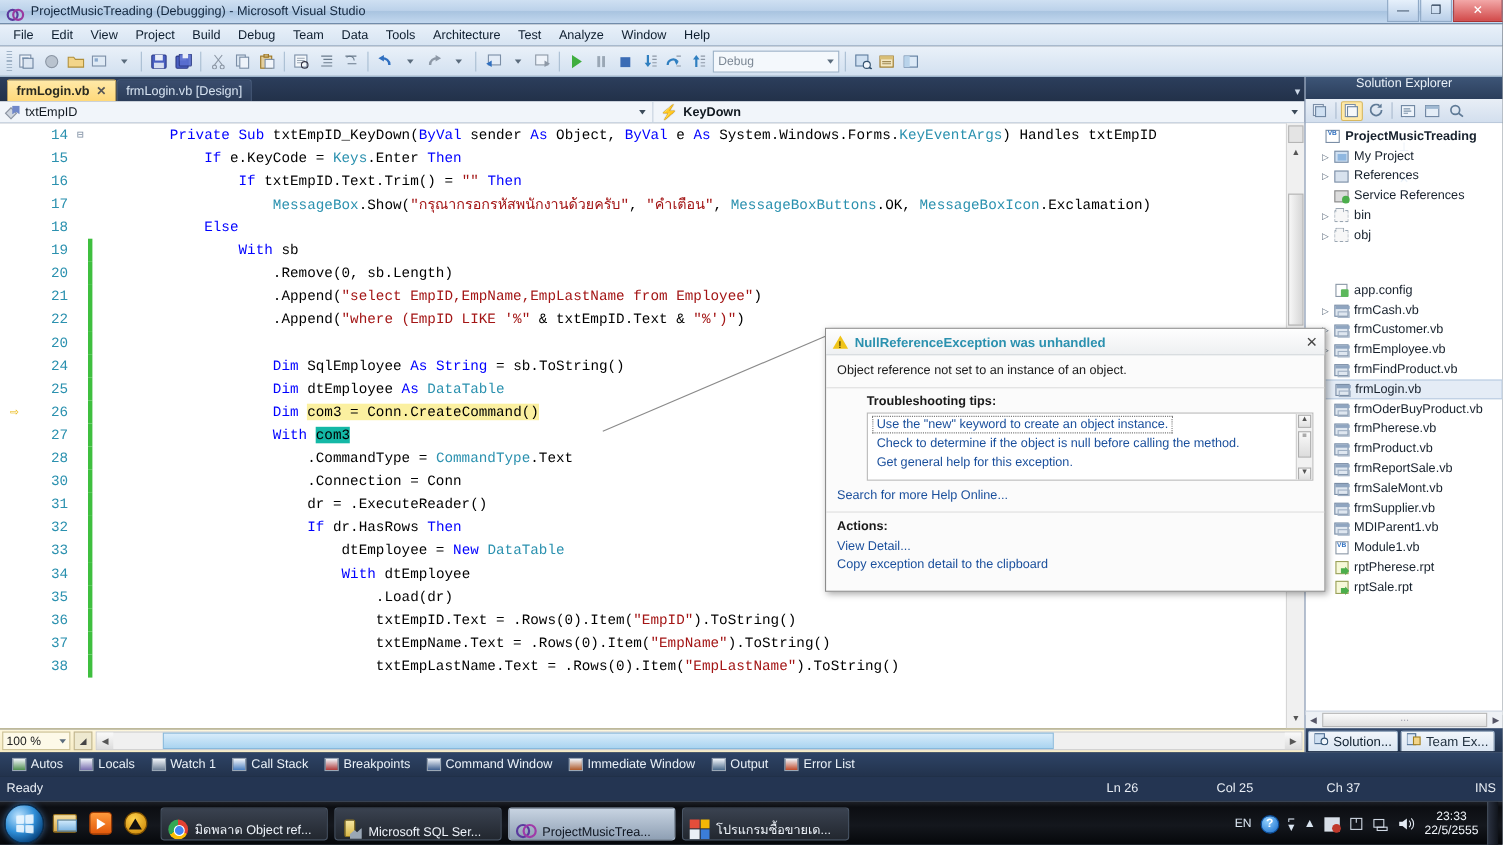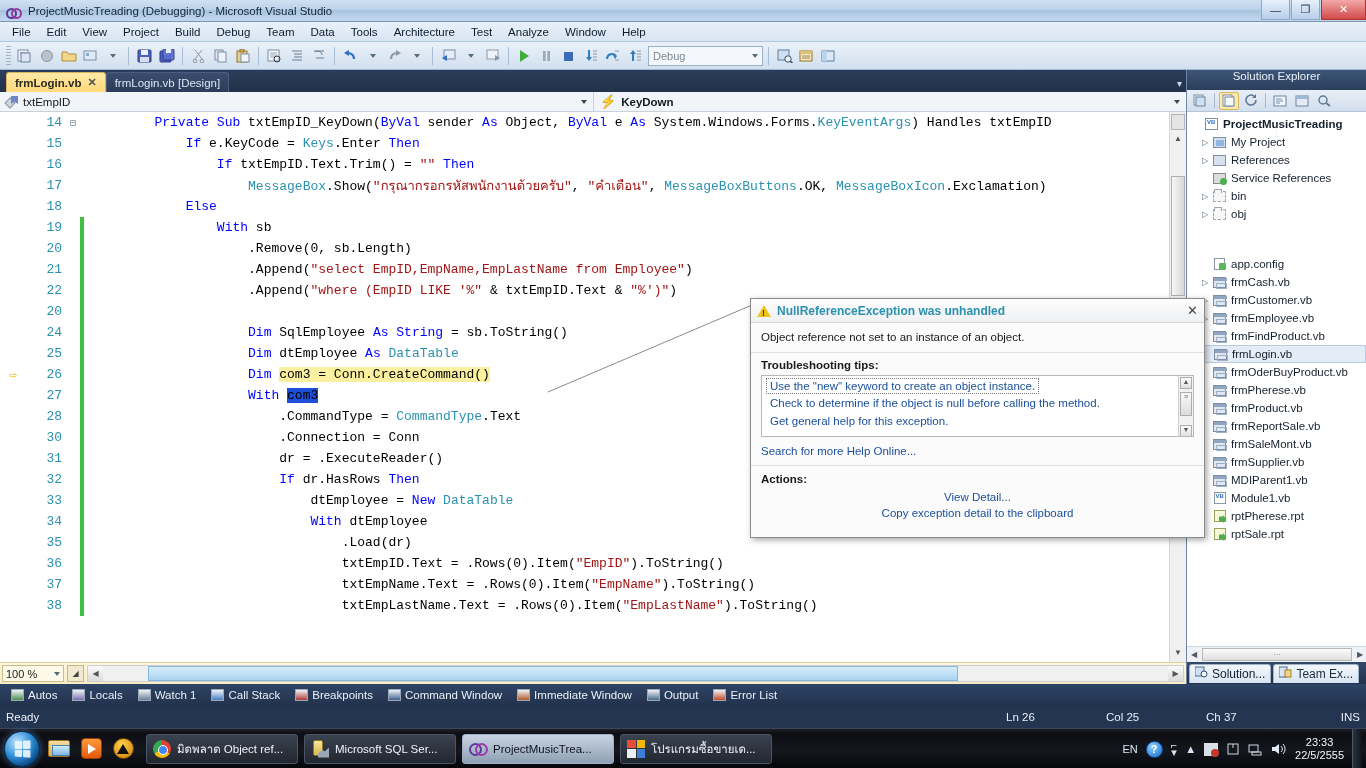--- a/index.html
+++ b/index.html
@@ -104,21 +104,21 @@
   .ln-change { width:4px; height:21px; }
   .ln-change.mod { background:#3fbf3f; }
   .code-text { padding-left:8px; }
 
   
   .k  { color:#0000ff; }
   .t  { color:#2b91af; }
   .s  { color:#a31515; }
   .p  { color:#000000; }
   .hl { background:#fbf0a0; }
-  .hl-ref { background:#1d4ed8; }
+  .hl-ref { background:#14b8a6; }
 
   .vscroll {
     position:absolute; right:0; top:42px; width:17px; height:550px;
     background:#f0f0f0; border-left:1px solid #d6d6d6;
   }
   .vscroll .thumb { position:absolute; left:1px; top:64px; width:14px; height:120px;
     background:linear-gradient(to right,#f7f7f7,#d6d6d6); border:1px solid #b0b0b0; }
   .vscroll .ab { position:absolute; left:2px; width:12px; height:12px; color:#555; font-size:8px; text-align:center;}
   .sq-up{ top:22px;} .sq-dn{ bottom:2px;}
   .splitter-ctl{ position:absolute; right:1px; top:2px; width:14px;height:16px;background:#e4e4e4;border:1px solid #b5b5b5;}
@@ -193,33 +193,33 @@
     background:#fbfbfb; border:1px solid #8c8c8c; box-shadow:2px 2px 6px rgba(0,0,0,.35);
     font-size:11.5px; color:#1a1a1a; z-index:40;
   }
   .exdlg-title { height:24px; background:linear-gradient(to bottom,#fefefe,#eef0f2);
     border-bottom:1px solid #d2d6da; display:flex; align-items:center; padding:0 6px; gap:6px;}
   .exdlg-title .t { font-weight:bold; font-size:12px; flex:1; }
   .warn-tri { width:0;height:0;border-left:7px solid transparent;border-right:7px solid transparent;border-bottom:12px solid #f0c419; position:relative;}
   .warn-tri::after{content:"!";position:absolute;left:-2px;top:3px;font-size:9px;color:#4a3a00;font-weight:bold;}
   .exdlg .closex { font-size:13px; color:#444; }
   .exdlg-msg { padding:8px 10px 9px 10px; border-bottom:1px solid #dedede; }
-  .exdlg-tips { padding:6px 10px 0 10px; }
+  .exdlg-tips { padding:6px 10px 0 10px;margin-left:27px; }
   .tips-label { font-weight:bold; margin-bottom:4px; }
   .tips-box { border:1px solid #b9b9b9; background:#fff; height:62px; position:relative; overflow:hidden;}
   .tip-line { padding:3px 8px; color:#1a4f9c; font-size:11.5px; }
   .tip-line.first { border:1px dotted #7a7a7a; display:inline-block; margin:2px 0 0 4px; padding:1px 3px;}
   .tips-scroll { position:absolute; right:0; top:0; width:15px; height:62px; background:#f1f1f1; border-left:1px solid #cfcfcf;}
   .tips-scroll .b{position:absolute;left:1px;width:12px;height:12px;background:linear-gradient(to bottom,#fbfbfb,#e0e0e0);border:1px solid #adadad;color:#555;font-size:7px;text-align:center;}
   .tips-scroll .b.up{top:1px;} .tips-scroll .b.dn{bottom:1px;}
   .tips-scroll .th{position:absolute;left:1px;top:16px;width:12px;height:24px;background:linear-gradient(to bottom,#fafafa,#dcdcdc);border:1px solid #adadad;color:#666;font-size:7px;text-align:center;}
   .searchmore { padding:8px 10px 8px 10px; color:#1a4f9c; border-bottom:1px solid #dedede;}
   .exdlg-actions { padding:7px 10px; }
   .act-label { font-weight:bold; margin-bottom:4px;}
-  .act-link { color:#1a4f9c; padding:2px 0;text-align:center; }
+  .act-link { color:#1a4f9c; padding:2px 0; }
 
   .callout-line { position:absolute; z-index:35; pointer-events:none; }
 
   
   .dbgbar {
     position:absolute; left:0; top:684px; width:1366px; height:22px;
     background:linear-gradient(to bottom,#2e4466,#22324c);
     display:flex; align-items:center; padding-left:4px; gap:1px;
   }
   .dbg-item { display:flex; align-items:flex-end; gap:4px; padding:2px 6px; color:#eaf1f8; font-size:11.5px; border:1px solid transparent;}
@@ -252,21 +252,21 @@
   .qlaunch { display:flex; align-items:center; gap:6px; margin-right:10px; }
   .ql { width:26px;height:28px;display:flex;align-items:center;justify-content:center;}
   .ql-explorer{width:22px;height:17px;background:linear-gradient(to bottom,#f5dfa2,#d9ab4d);border:1px solid #9c7521;border-radius:2px;position:relative;}
   .ql-explorer::before{content:"";position:absolute;left:3px;bottom:0;width:16px;height:9px;background:linear-gradient(to bottom,#cfe9fb,#7fb6e2);border:1px solid #4b82b4;}
   .ql-wmp{width:21px;height:21px;border-radius:4px;background:linear-gradient(to bottom,#ff9a3c,#e2590b);border:1px solid #9c3c05;display:flex;align-items:center;justify-content:center;}
   .ql-wmp::after{content:"";width:0;height:0;border-left:8px solid #fff;border-top:5px solid transparent;border-bottom:5px solid transparent;margin-left:2px;}
   .ql-amd{width:21px;height:21px;border-radius:50%;background:radial-gradient(circle at 40% 30%,#ffd34d,#c87f00);border:1px solid #7a4d00;display:flex;align-items:center;justify-content:center;}
   .ql-amd::after{content:"";width:0;height:0;border-left:6px solid transparent;border-right:6px solid transparent;border-bottom:10px solid #111;}
 
   .tb-task {
-    height:30px; min-width:152px; max-width:152px; margin-right:6px; display:flex; align-items:center; gap:6px; padding:0 6px;
+    height:30px; min-width:152px; max-width:152px; margin-right:6px; display:flex; align-items:flex-end; gap:6px; padding:0 6px;
     border-radius:3px; border:1px solid #4a5666; color:#eef3fa; font-size:11.5px;
     background:linear-gradient(to bottom,#3a4250,#22272f);
     overflow:hidden; white-space:nowrap;
   }
   .tb-task.active { background:linear-gradient(to bottom,#c8d4e2,#8fa0b4); color:#0e1520; border-color:#9fb0c4;}
   .tb-task .lbl{ overflow:hidden; text-overflow:ellipsis;}
   .ic-chrome{width:18px;height:18px;border-radius:50%;background:conic-gradient(#e34133 0 33%,#fbbc05 0 66%,#34a853 0 100%);position:relative;}
   .ic-chrome::after{content:"";position:absolute;left:5px;top:5px;width:8px;height:8px;border-radius:50%;background:#4285f4;border:1px solid #fff;}
   .ic-sql{width:18px;height:18px;position:relative;}
   .ic-sql::before{content:"";position:absolute;left:2px;top:0;width:8px;height:14px;background:linear-gradient(to bottom,#f6e6a0,#d9b94a);border:1px solid #8f7620;border-radius:2px;}

